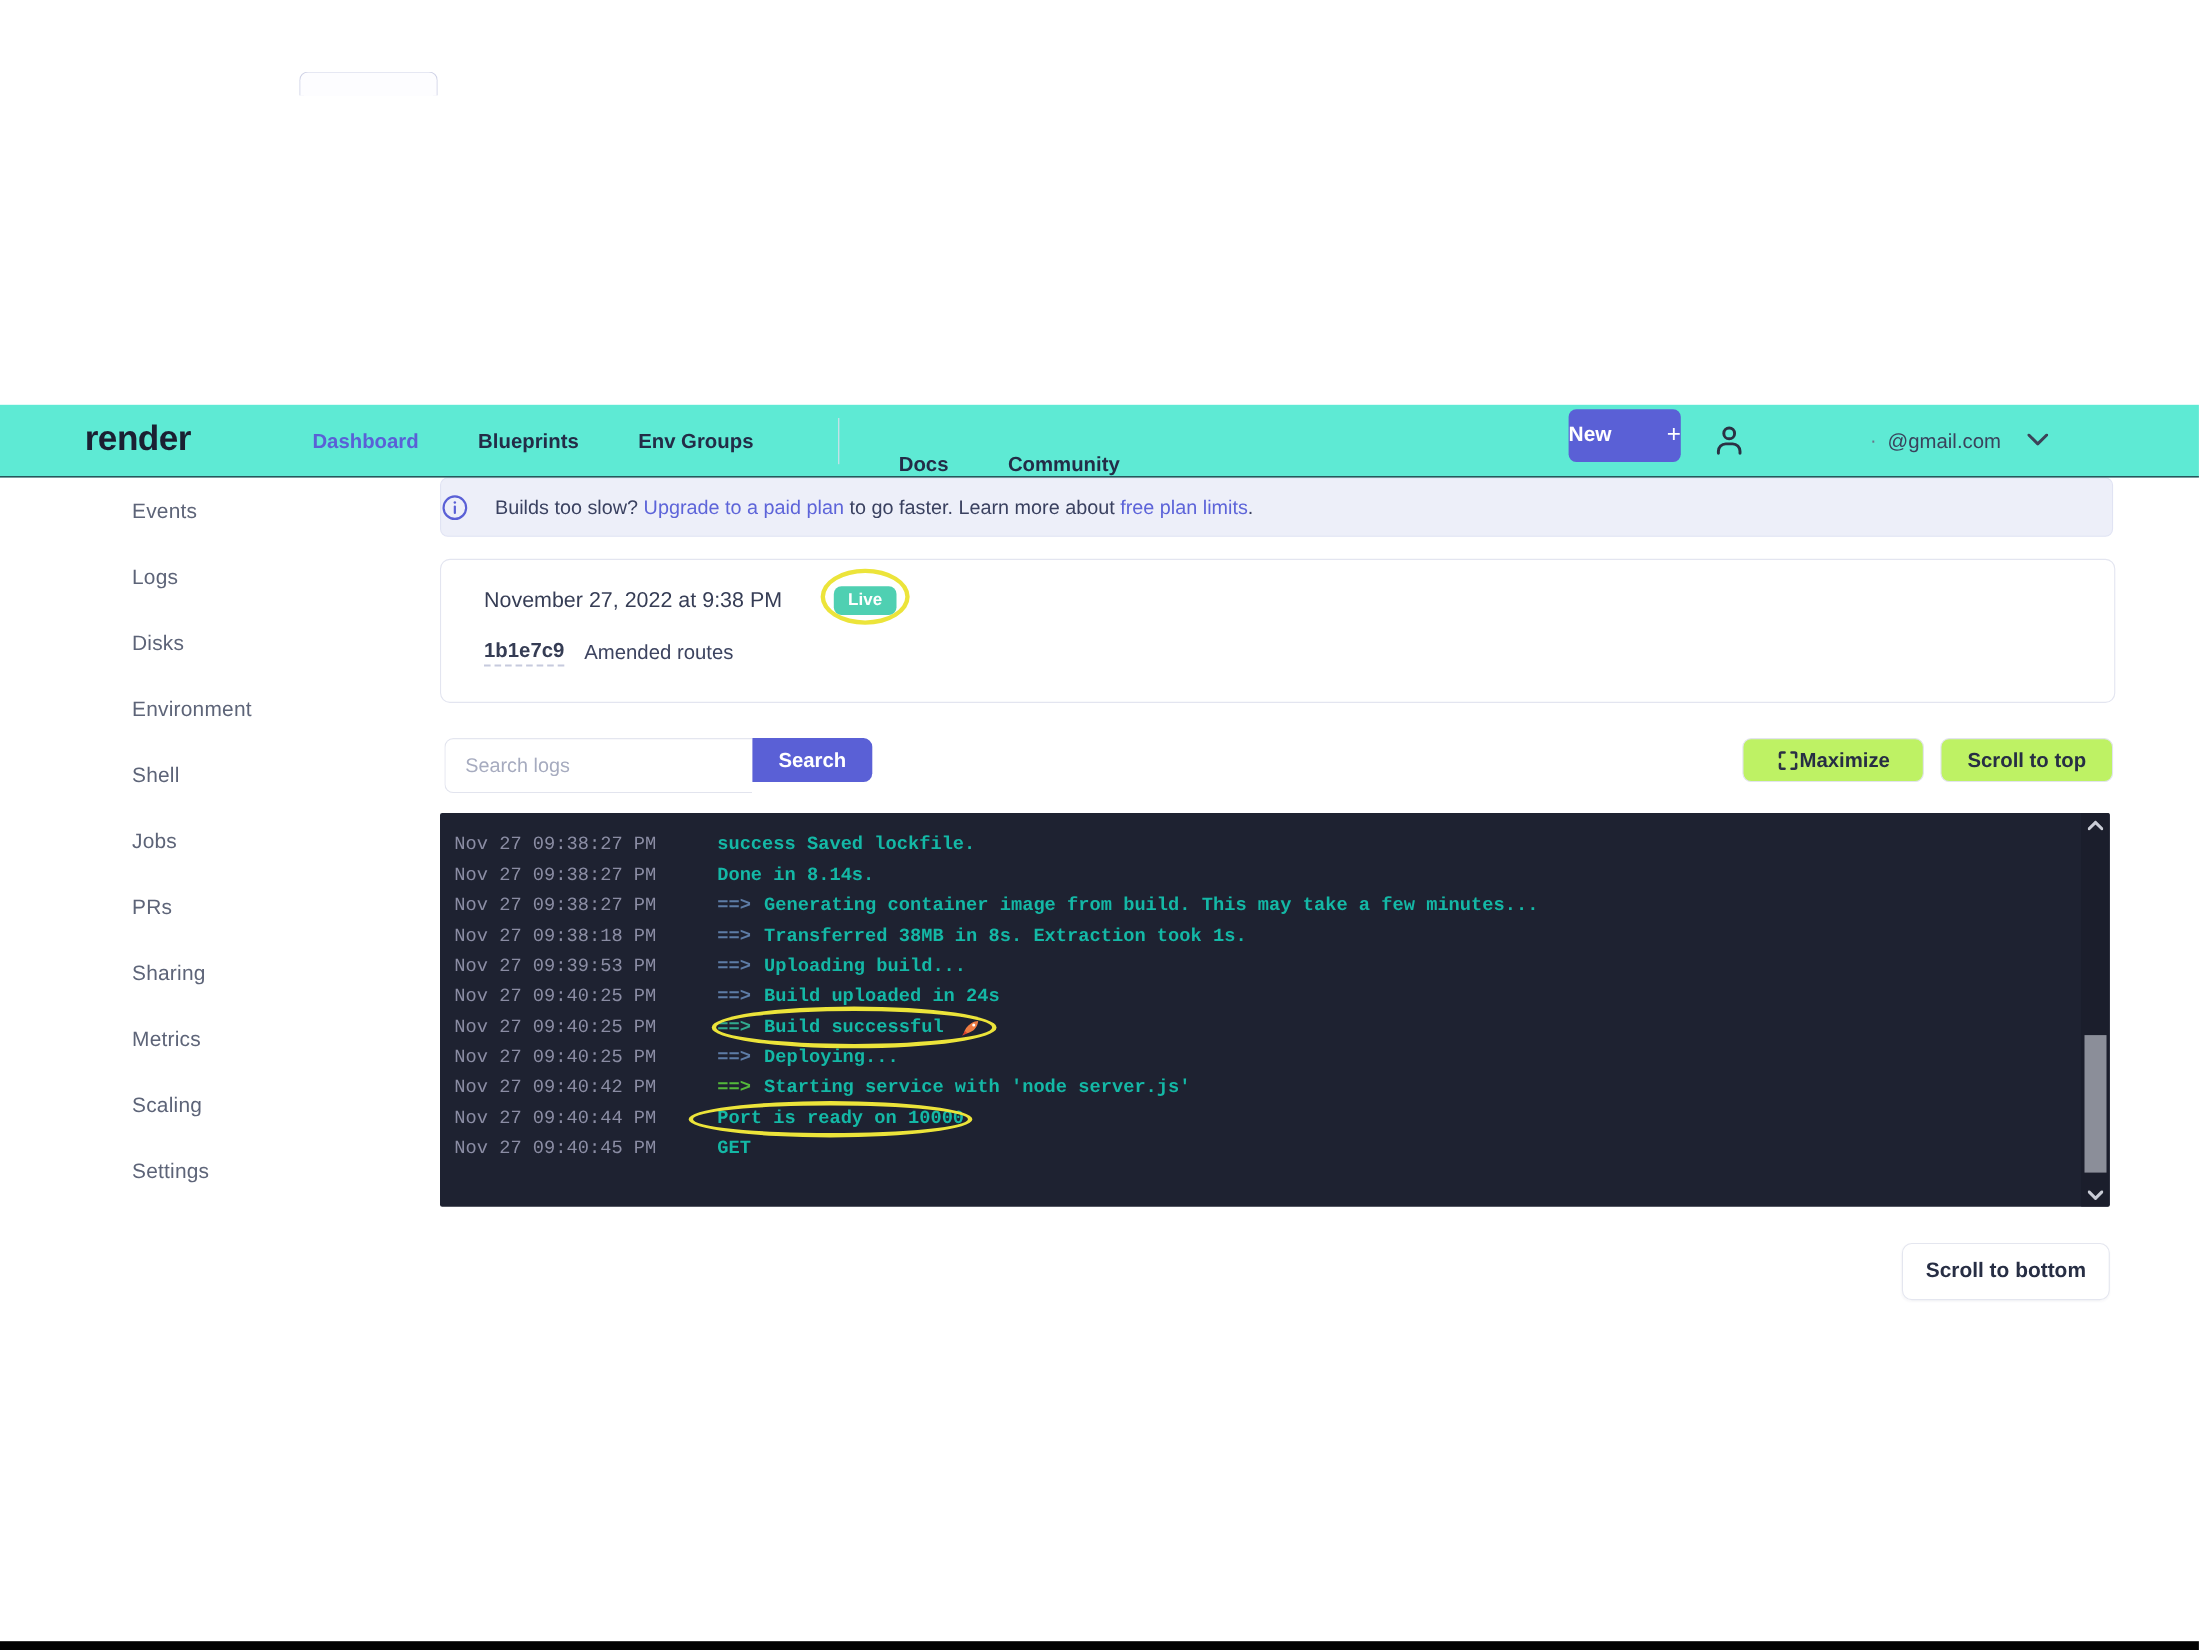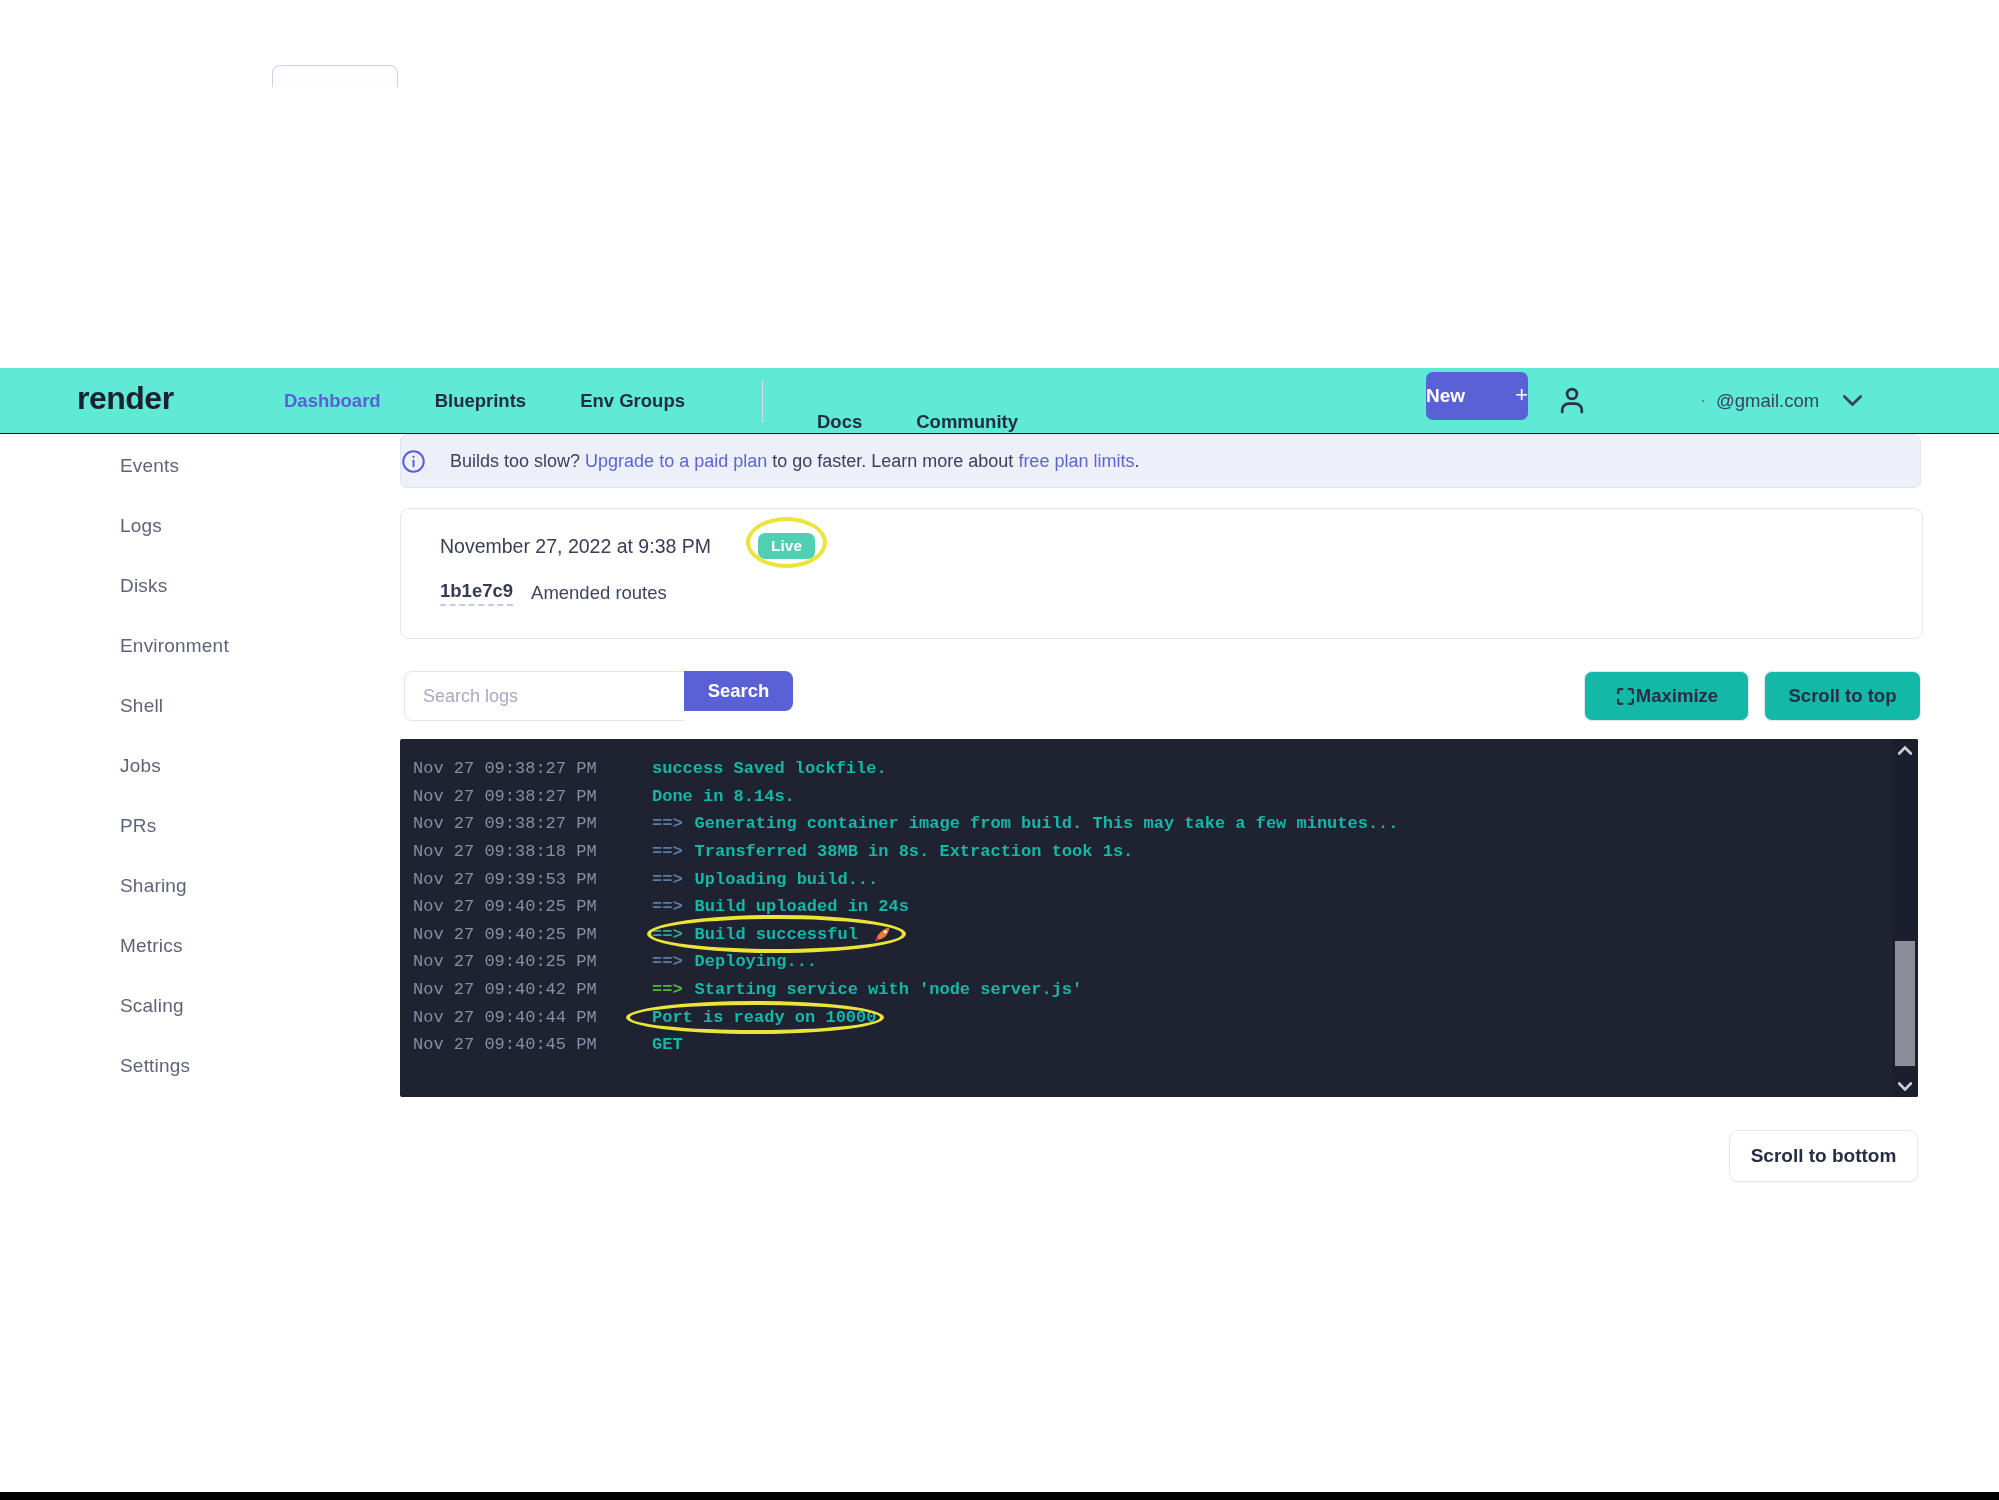--- a/index.html
+++ b/index.html
@@ -40,21 +40,21 @@
   .deploy-date { font-size:19.5px; font-weight:500; color:#363d55; }
   .live-badge { position:relative; background:#4fd0b2; color:#fff; font-size:15.5px; font-weight:600; padding:4px 13px; border-radius:7px; }
   .commit-row { margin-top:21px; display:flex; align-items:center; gap:18px; font-size:18.5px; color:#3d4460; }
   .commit-hash { font-weight:600; color:#353c54; border-bottom:2px dashed #c6cadd; padding-bottom:2px; cursor:pointer; }
 
   .toolbar { position:relative; margin-top:32px; width:1521px; height:50px; }
   .search-group { position:absolute; left:4px; top:0; display:flex; }
   .search-input { width:280px; height:50px; border:1px solid #e2e4ee; border-right:none; border-radius:8px 0 0 8px; padding:0 18px; font-size:18px; font-family:"Liberation Sans",sans-serif; color:#333; outline:none; }
   .search-input::placeholder { color:#a6abbf; }
   .btn-search { width:109px; height:40px; background:#5a60d6; color:#fff; border:none; border-radius:0 8px 8px 0; font-size:18.5px; font-weight:600; font-family:"Liberation Sans",sans-serif; cursor:pointer; }
-  .btn-light { position:absolute; top:0; height:50px; background:#14b8a6; border:1px solid #e2e4ee; border-radius:8px; font-size:18.5px; font-weight:600; color:#272e44; font-family:"Liberation Sans",sans-serif; display:flex; align-items:center; justify-content:center; cursor:pointer; }
+  .btn-light { position:absolute; top:0; height:40px; background:#bef264; border:1px solid #e2e4ee; border-radius:8px; font-size:18.5px; font-weight:600; color:#272e44; font-family:"Liberation Sans",sans-serif; display:flex; align-items:center; justify-content:center; cursor:pointer; }
   #btn-maximize { left:1184px; width:165px; }
   #btn-scrolltop { right:0; width:157px; }
 
   
   .terminal { position:relative; margin-top:18px; width:1518px; height:358px; background:#1e2231; border-radius:2px; overflow:hidden; padding:16px 0 0 13px; }
   .log-line { height:27.6px; display:flex; align-items:center; font-family:"Liberation Mono","DejaVu Sans Mono",monospace; font-size:17px; white-space:pre; }
   .log-ts { display:inline-block; width:239px; color:#8b8da4; font-weight:400; flex:none; }
   .log-arrow { font-weight:700; margin-right:12px; }
   .log-arrow.blue { color:#5d7ca6; }
   .log-arrow.green { color:#54b83b; }

